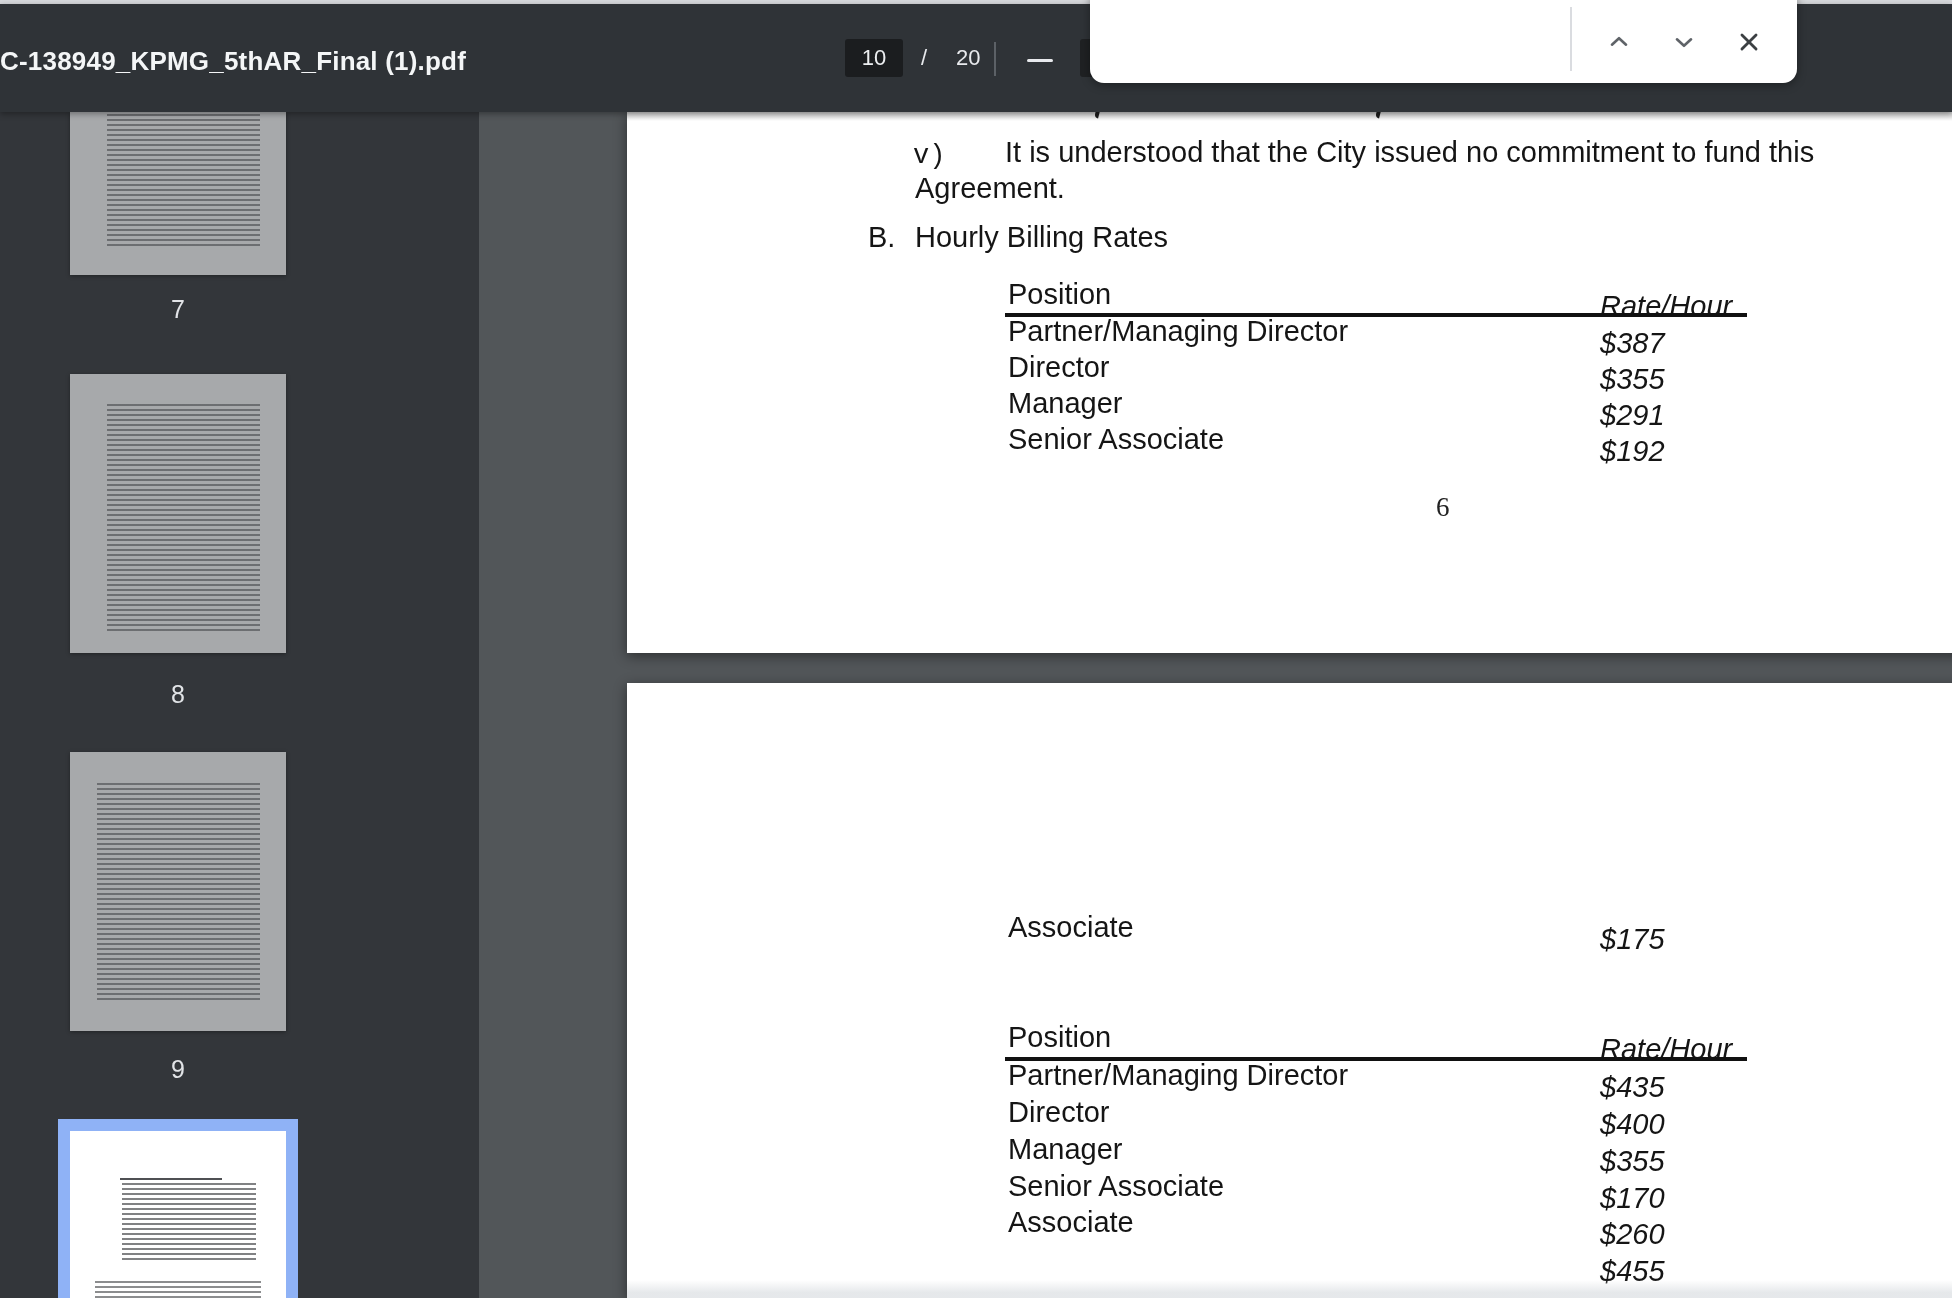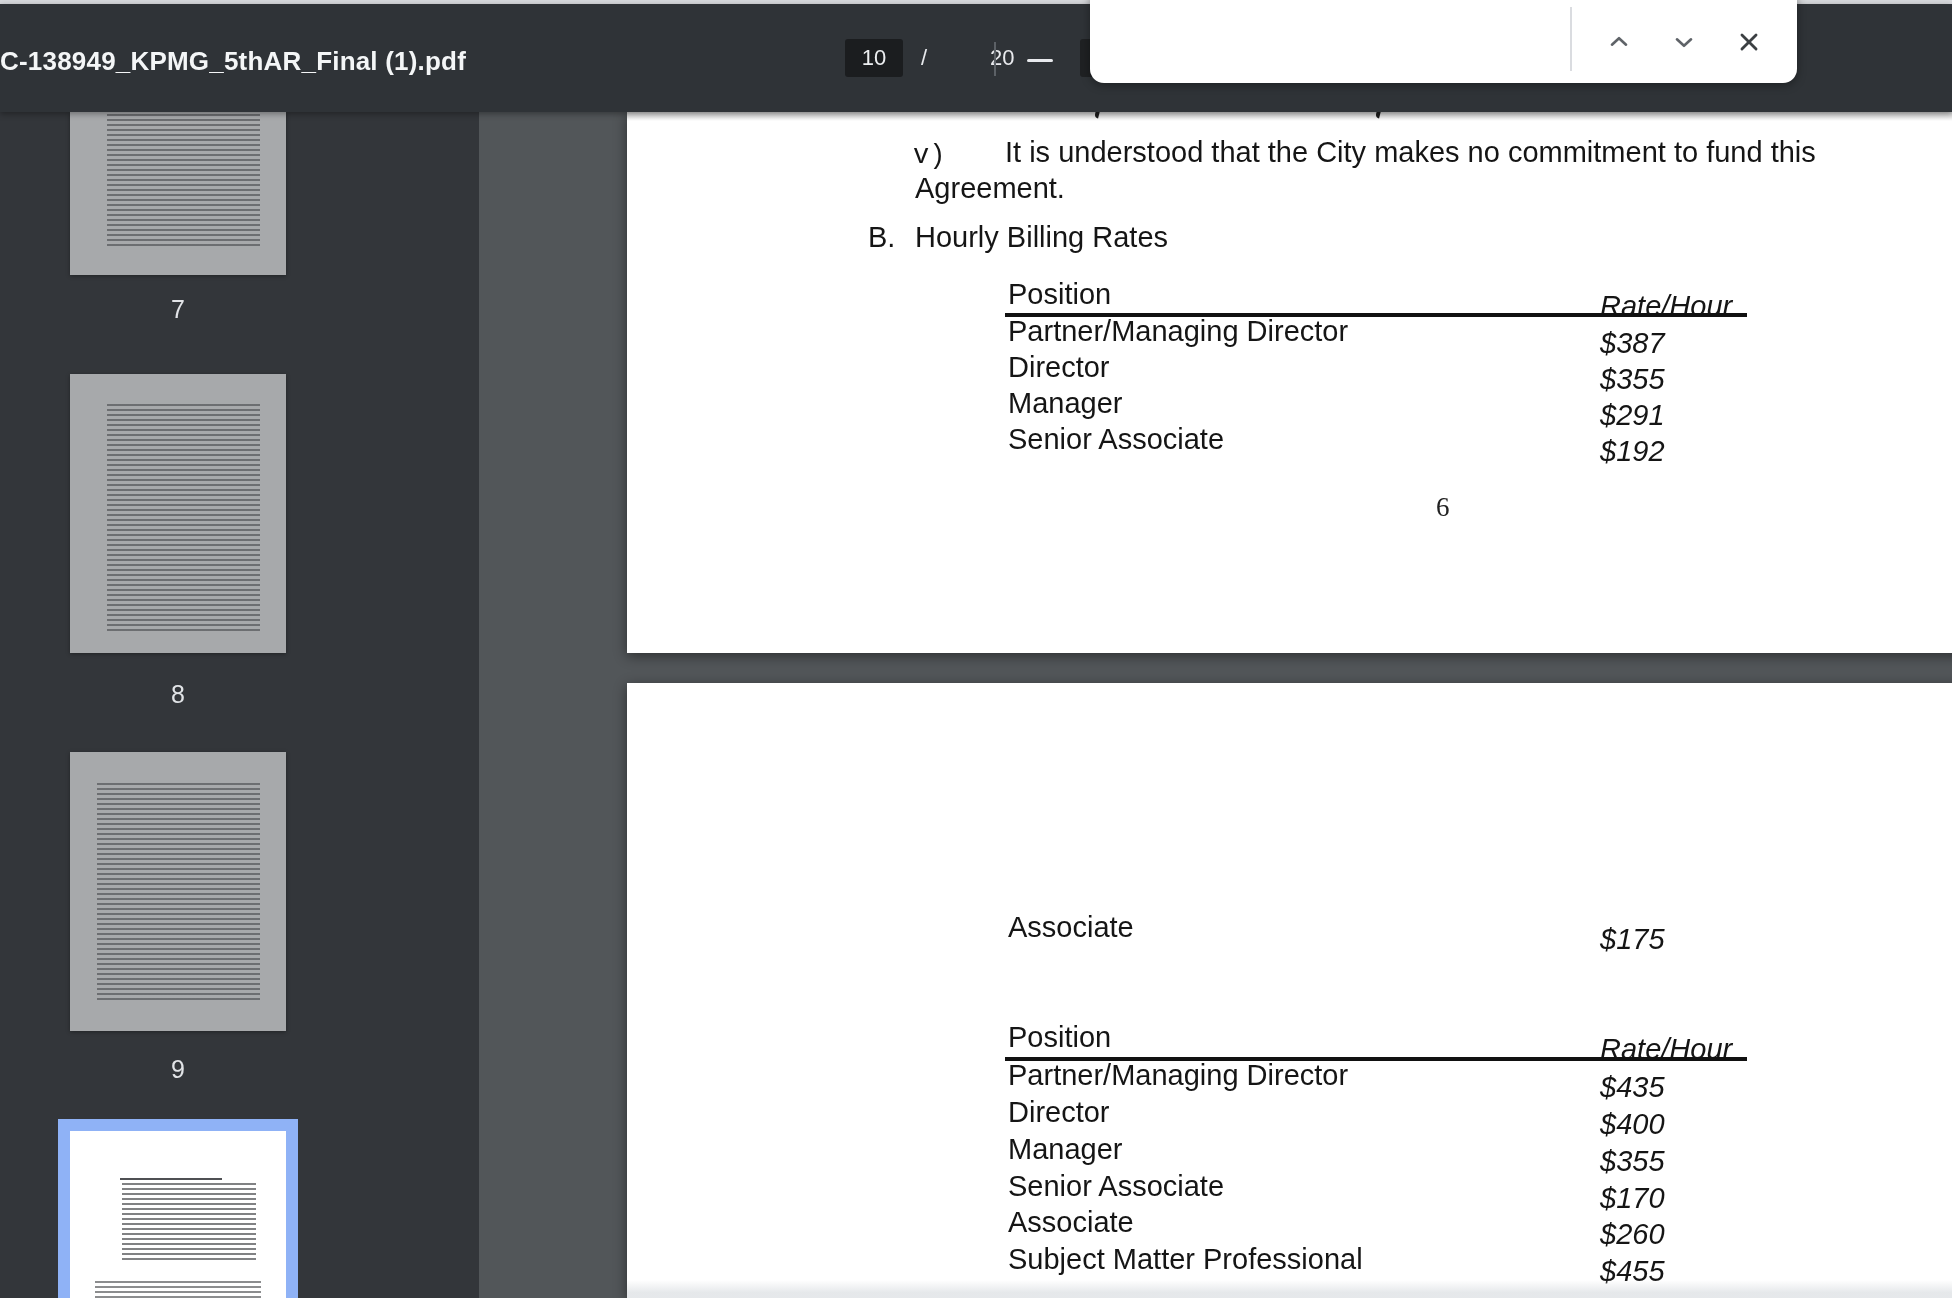--- a/index.html
+++ b/index.html
@@ -9,21 +9,21 @@
     -webkit-font-smoothing:antialiased;
   }
   
   .top-strip{position:absolute;left:0;top:0;width:100%;height:4px;background:#d7d9dc;}
   .toolbar{position:absolute;left:0;top:4px;width:100%;height:108px;background:#2f3337;
            box-shadow:0 2px 6px rgba(0,0,0,.35); z-index:5;}
   .doc-title{position:absolute;left:0;top:42px;font-size:26px;font-weight:600;color:#f4f6f7;letter-spacing:.2px;}
   .page-box{position:absolute;left:845px;top:35px;width:58px;height:38px;background:#1b1d1f;border-radius:3px;
             color:#eceef0;font-size:22px;text-align:center;line-height:38px;}
   .page-sep{position:absolute;left:921px;top:41px;font-size:22px;color:#e8eaed;}
-  .page-total{position:absolute;left:990px;top:41px;font-size:22px;color:#e8eaed;}
+  .page-total{position:absolute;left:956px;top:41px;font-size:22px;color:#e8eaed;}
   .tb-divider{position:absolute;left:994px;top:38px;width:2px;height:34px;background:#5c6166;}
   .zoom-out-btn{position:absolute;left:1018px;top:34px;width:44px;height:44px;background:transparent;border:none;cursor:pointer;}
   .minus-bar{position:absolute;left:9px;top:21px;width:26px;height:3px;background:#e8eaed;border-radius:1.5px;display:block;}
   .zoom-sliver{position:absolute;left:1080px;top:35px;width:40px;height:38px;background:#1f2123;border-radius:3px;}
   
   .find-bar{position:absolute;left:1090px;top:-14px;width:707px;height:97px;background:#ffffff;
             border-radius:14px;box-shadow:0 2px 10px rgba(0,0,0,.38); z-index:10;}
   .find-input{position:absolute;left:24px;top:34px;width:430px;height:44px;border:none;outline:none;
               font-size:21px;font-family:"Liberation Sans",sans-serif;color:#202124;background:transparent;}
   .find-divider{position:absolute;left:480px;top:21px;width:2px;height:64px;background:#dadce0;}
@@ -139,21 +139,21 @@
     </div>
   </div>
 
   <div>
 
     <div class="page page-a">
       <span class="desc-mark dm-1"></span>
       <span class="desc-mark dm-2"></span>
 
       <span class="doc mono" style="left:286px;top:27px;">v)</span>
-      <span class="doc" style="left:378px;top:23px;">It is understood that the City makes no commitment to fund this</span>
+      <span class="doc" style="left:378px;top:23px;">It is understood that the City issued no commitment to fund this</span>
       <span class="doc" style="left:288px;top:59px;">Agreement.</span>
 
       <span class="doc" style="left:241px;top:108px;">B.</span>
       <span class="doc" style="left:288px;top:108px;">Hourly Billing Rates</span>
 
       <div class="doc row" style="top:165px;">
         <span>Position</span>
         <span class="cell-rate">Rate/Hour</span>
       </div>
       <div class="rule" style="top:201px;"></div>
@@ -205,21 +205,20 @@
       </div>
       <div class="doc row" style="top:486px;">
         <span>Senior Associate</span>
         <span class="cell-rate">$170</span>
       </div>
       <div class="doc row" style="top:522px;">
         <span>Associate</span>
         <span class="cell-rate">$260</span>
       </div>
       <div class="doc row" style="top:559px;">
-        <span>Subject Matter Professional</span>
         <span class="cell-rate">$455</span>
       </div>
     </div>
 
     <div class="bottom-fade"></div>
   </div>
 
 </div>
 
 </body></html>

